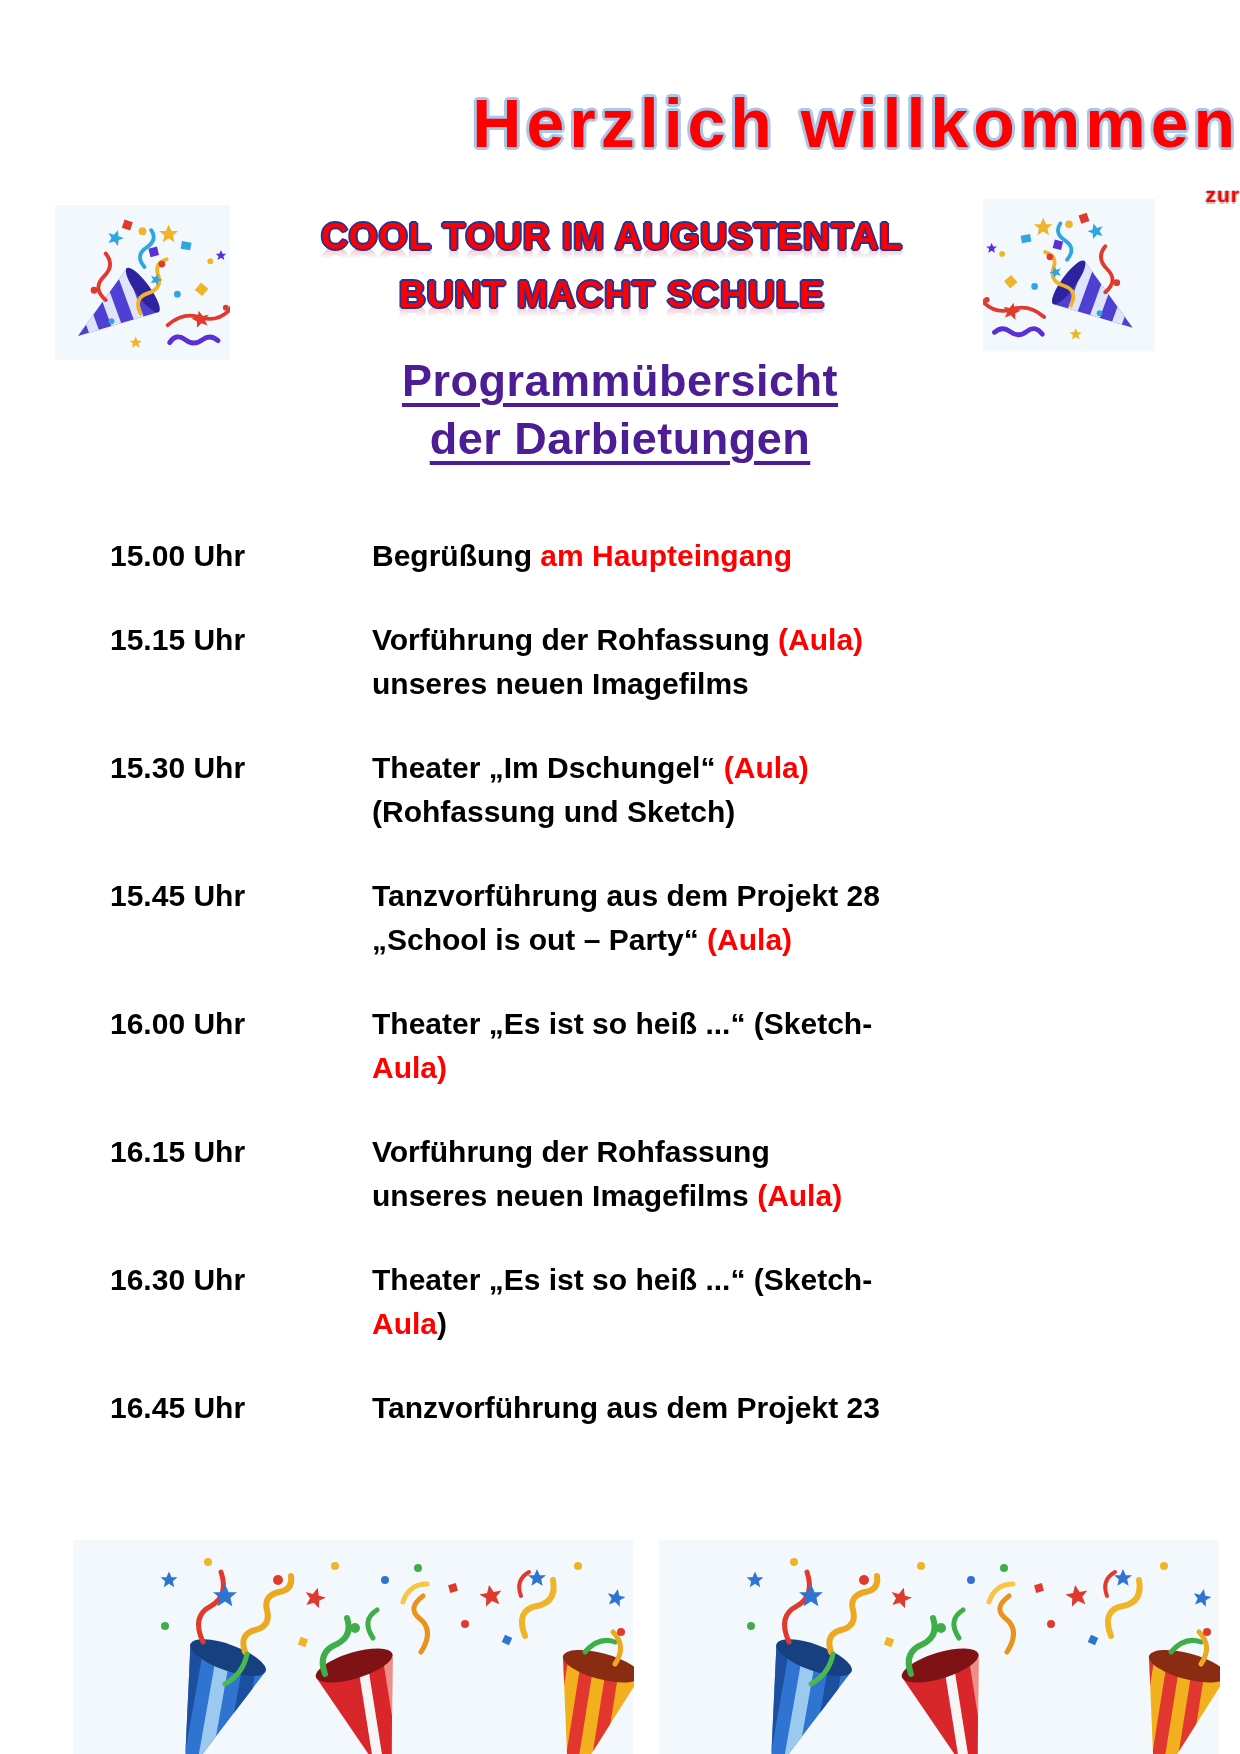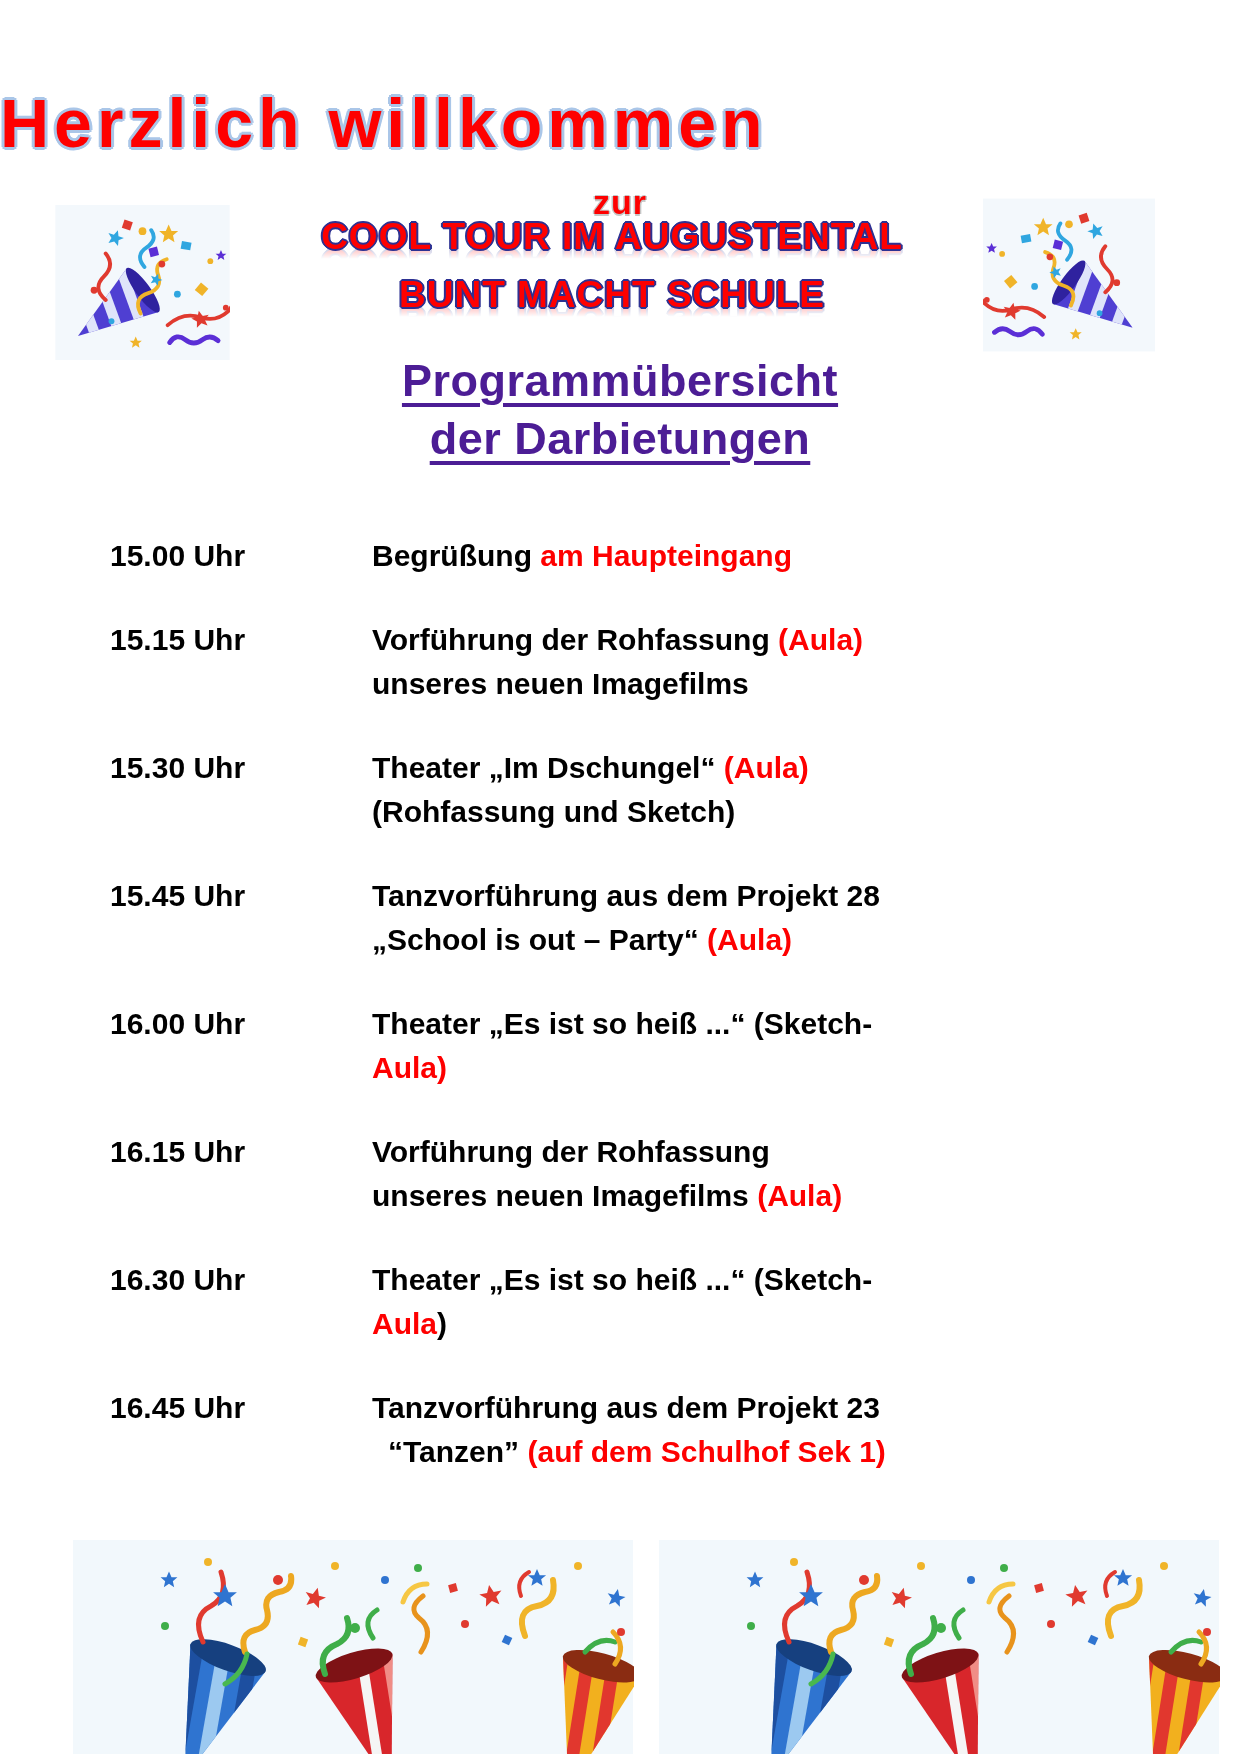--- a/index.html
+++ b/index.html
@@ -3,29 +3,29 @@
 <meta charset="utf-8">
 <style>
   html,body{margin:0;padding:0;}
   body{
     width:1240px;height:1754px;position:relative;overflow:hidden;
     background:#ffffff;font-family:"Liberation Sans", sans-serif;
   }
   .abs{position:absolute;}
   
   .title{
-    top:84px;left:0;right:0;text-align:left;
+    top:84px;left:0;right:0;text-align:right;
     font-size:68px;font-weight:bold;letter-spacing:5px;color:#fe0000;
     text-shadow:-3px 0 #aac6e8,3px 0 #aac6e8,0 -3px #aac6e8,0 3px #aac6e8,
                 -2px -2px #aac6e8,2px -2px #aac6e8,-2px 2px #aac6e8,2px 2px #aac6e8;
     white-space:nowrap;
   }
   .zur{
-    top:183px;left:0;right:0;text-align:center;
-    font-size:34px;font-weight:bold;color:#fe0000;letter-spacing:1px;
+    top:183px;left:0;right:0;text-align:right;
+    font-size:21px;font-weight:bold;color:#fe0000;letter-spacing:1px;
     text-shadow:-1.5px 0 #c6c6c6,1.5px 0 #c6c6c6,0 -1.5px #c6c6c6,0 1.5px #c6c6c6;
   }
   .sub{
     left:0;right:16px;text-align:center;white-space:nowrap;
     font-size:37px;font-weight:bold;color:#fe0000;letter-spacing:1px;
     text-shadow:-2px 0 #2d3192,2px 0 #2d3192,0 -2px #2d3192,0 2px #2d3192,
                 -1px -1px #2d3192,1px -1px #2d3192,-1px 1px #2d3192,1px 1px #2d3192;
     -webkit-box-reflect: below -18px linear-gradient(transparent 55%, rgba(0,0,0,0.45));
   }
   .sub1{top:216px;}
@@ -248,21 +248,20 @@
       <div class="time">16.30 Uhr</div>
       <div class="lines">
         <div class="line"><span>Theater „Es ist so heiß ...“ (Sketch-</span></div>
         <div class="line"><span class="red">Aula</span><span>)</span></div>
       </div>
     </div>
     <div class="entry">
       <div class="time">16.45 Uhr</div>
       <div class="lines">
         <div class="line"><span>Tanzvorführung aus dem Projekt 23</span></div>
-        <div class="line"><span>“Tanzen” </span><span class="red">(auf dem Schulhof Sek 1)</span></div>
       </div>
     </div>
   </div>
 
 <div class="abs imgbox img-bottom-left">
   <svg viewBox="0 0 560 215" width="562" height="215">
       <use href="#bottomScene"></use>
     </svg>
 </div>
 <div class="abs imgbox img-bottom-right">

